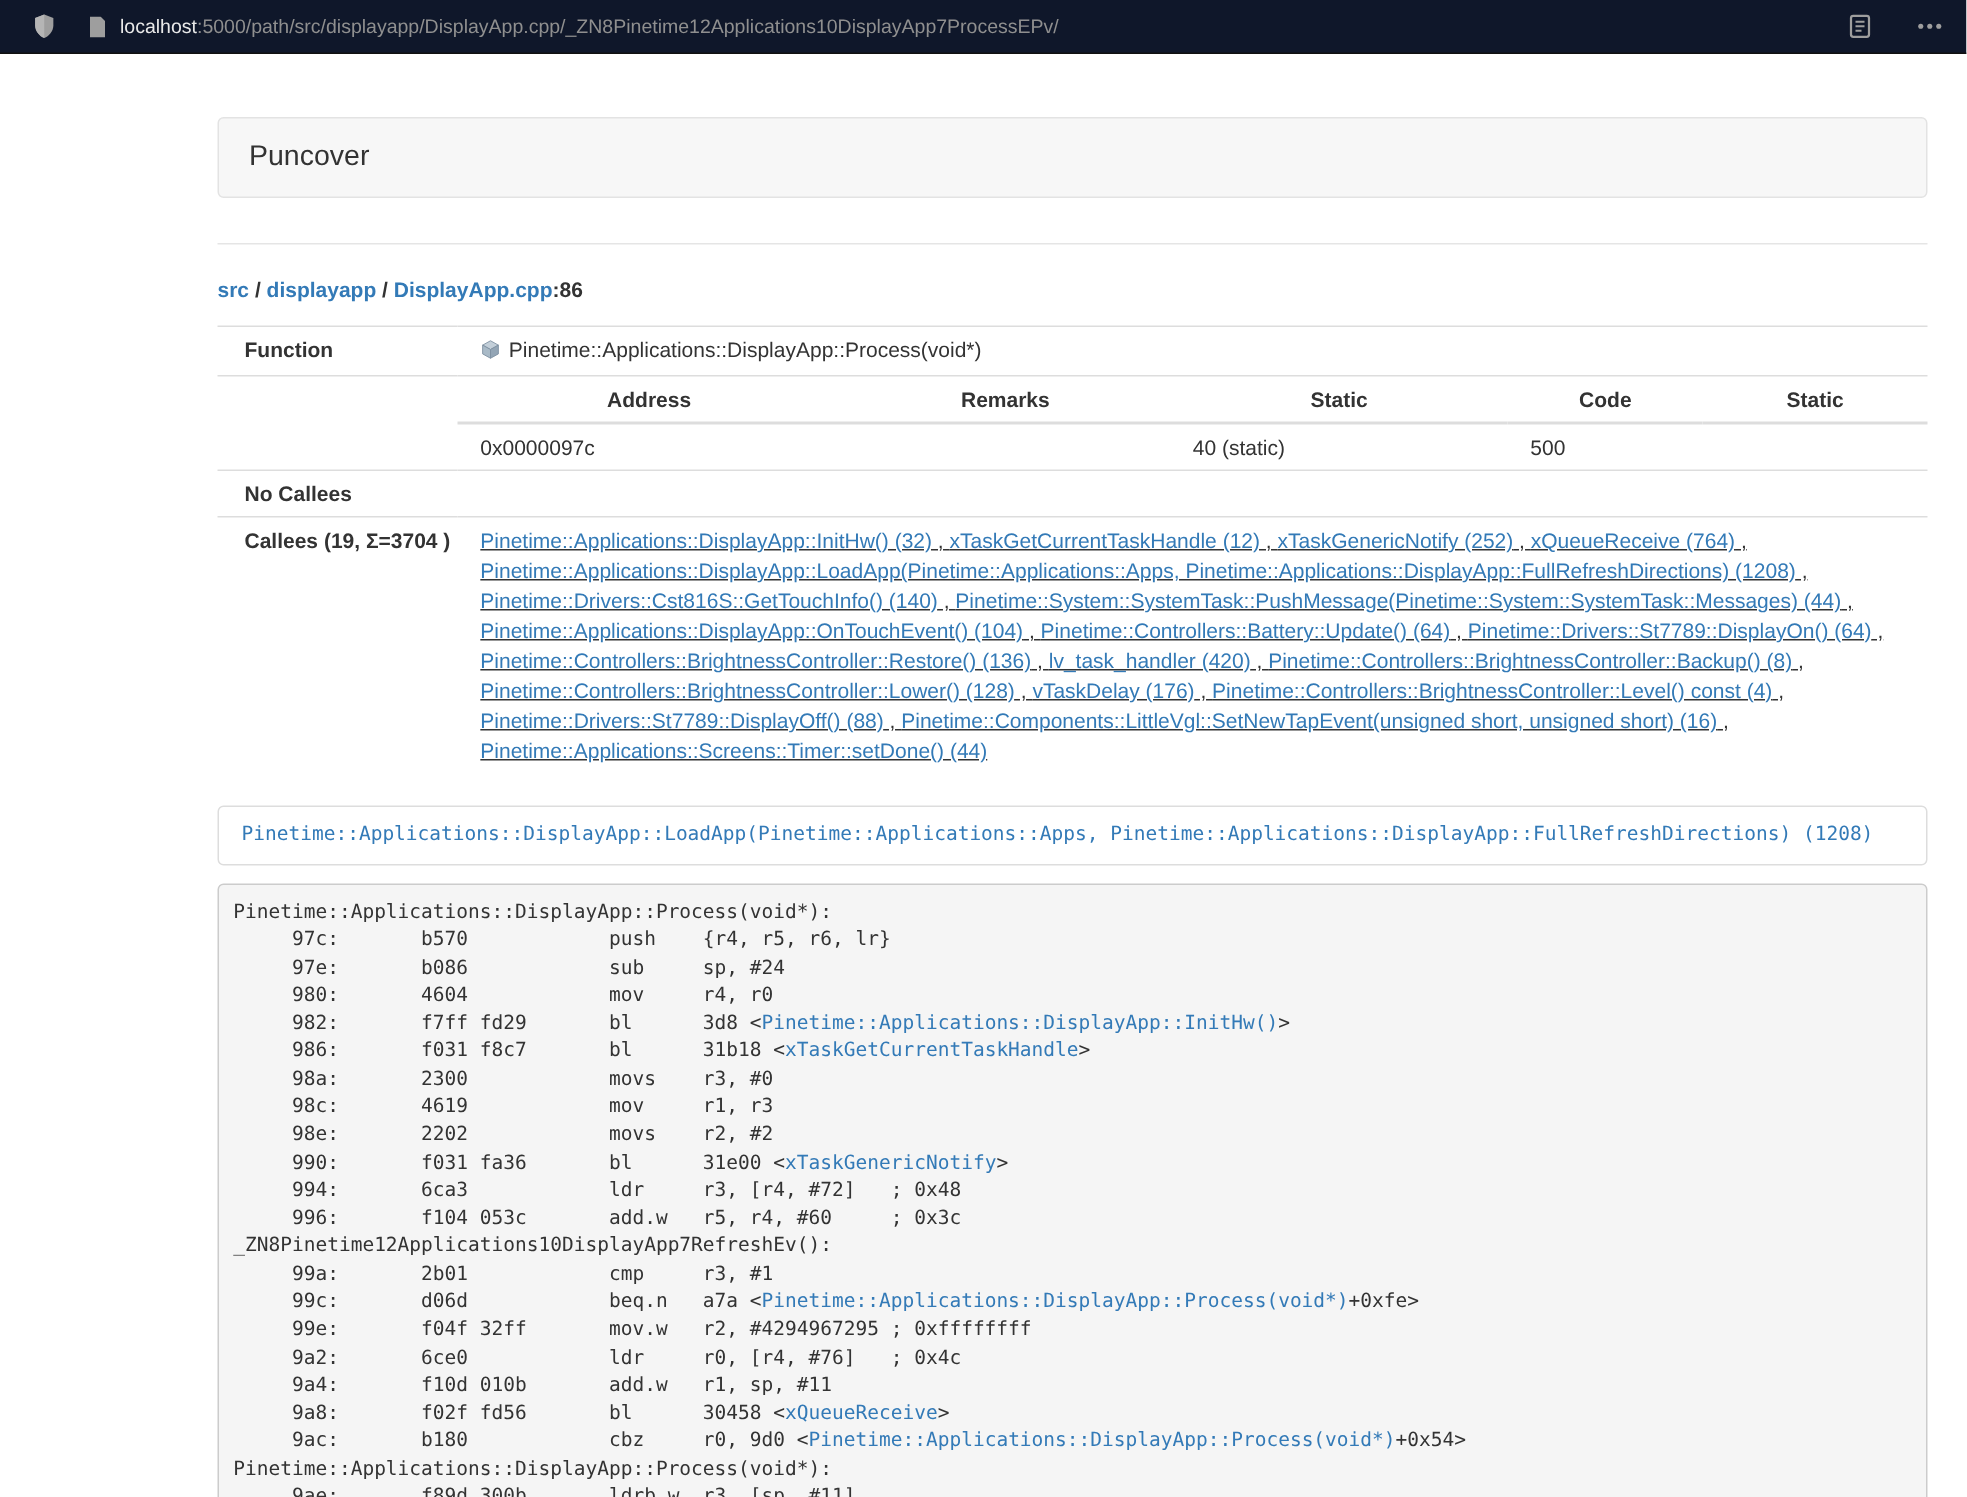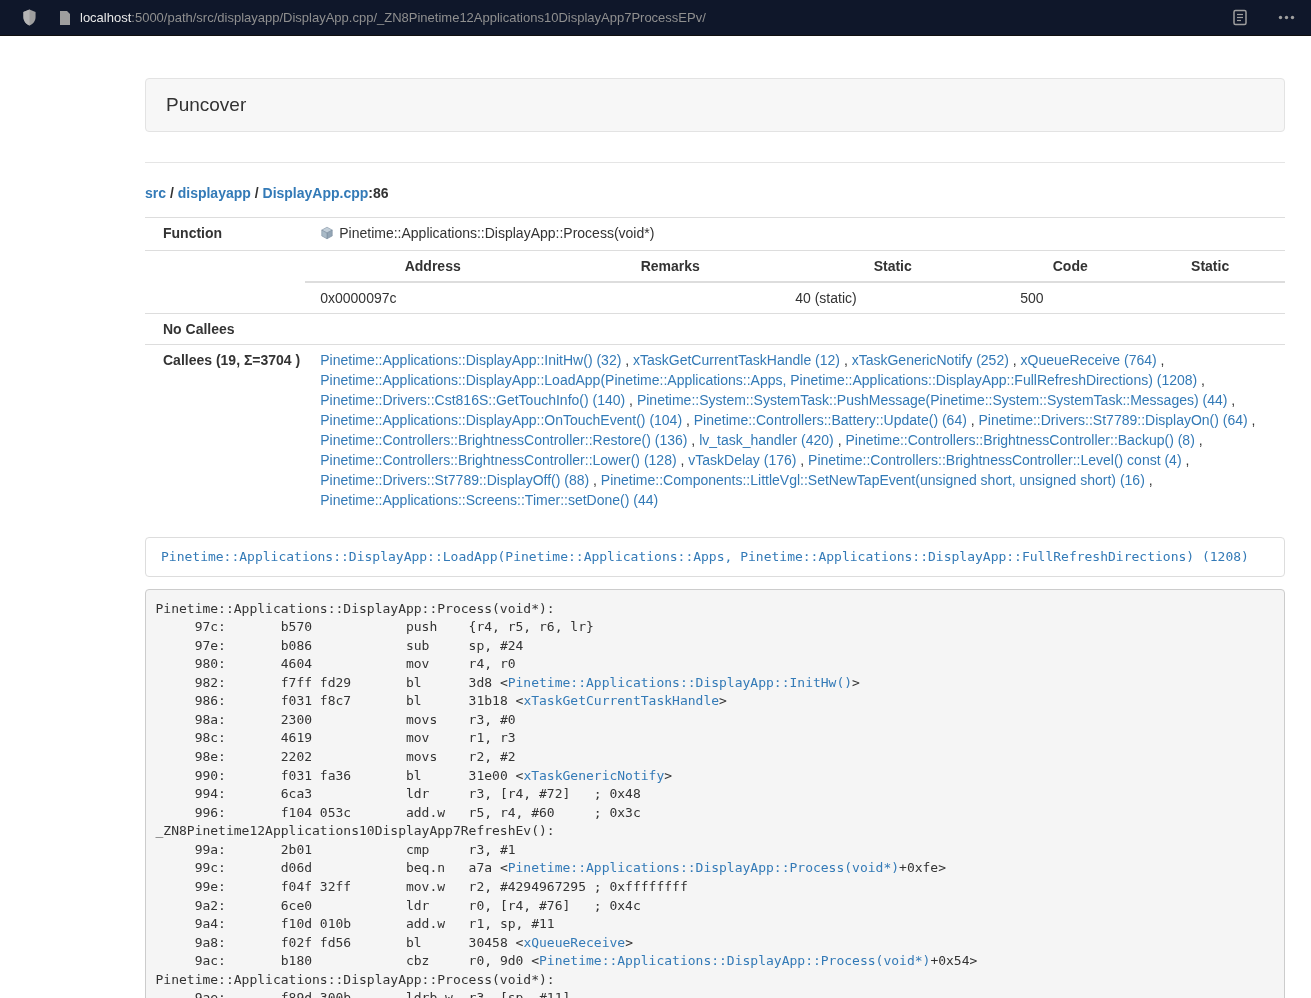--- a/index.html
+++ b/index.html
@@ -90,21 +90,21 @@
     text-align: center;
     font-weight: bold;
     line-height: 20px;
   }
   table.inner td {
     border-top: 1px solid #404040;
     padding: 5px 15px;
     line-height: 20px;
   }
 
-  .callees-cell { line-height: 20px; }
+  .callees-cell { line-height: 20px; text-decoration: underline; }
   .callees-cell .csep { color: #333; }
 
   
   .symbol-box {
     margin-top: 22px;
     border: 1px solid #ddd;
     border-radius: 4px;
     padding: 10px 15px;
     font-family: "DejaVu Sans Mono", monospace;
     font-size: 13px;

